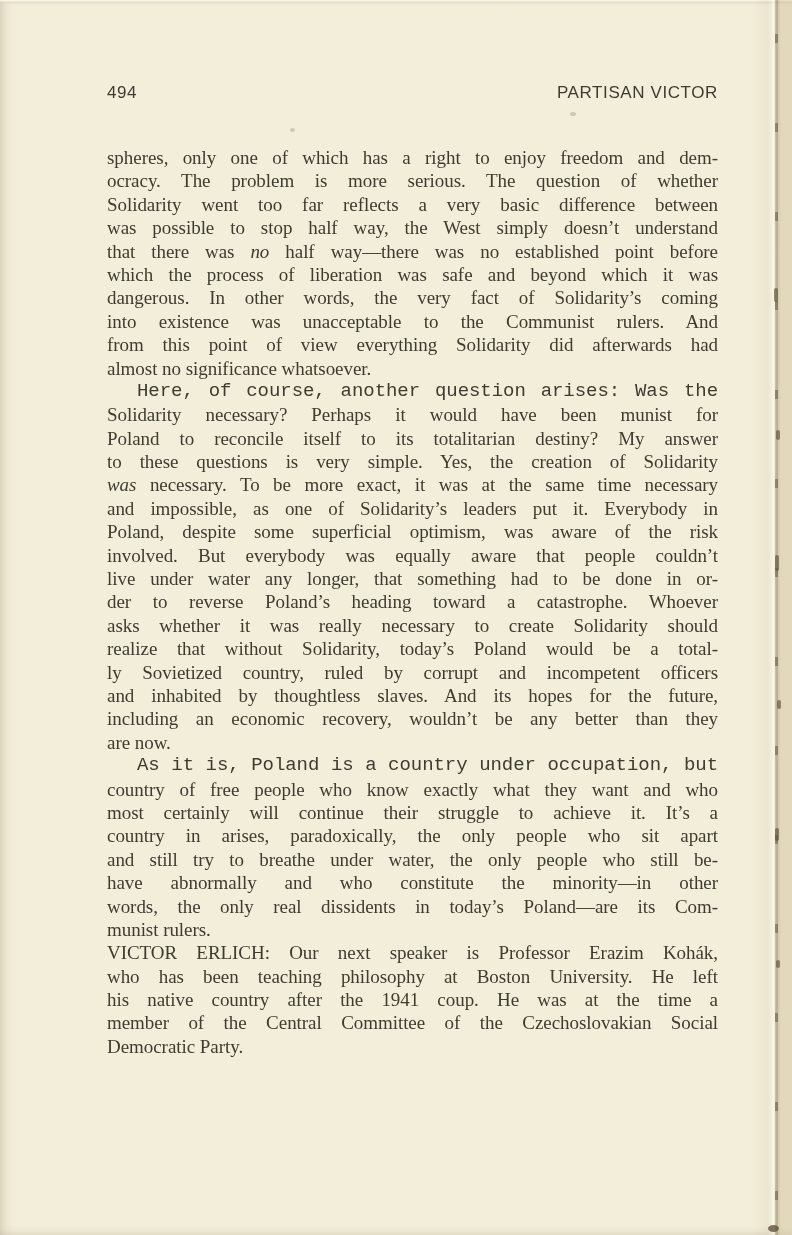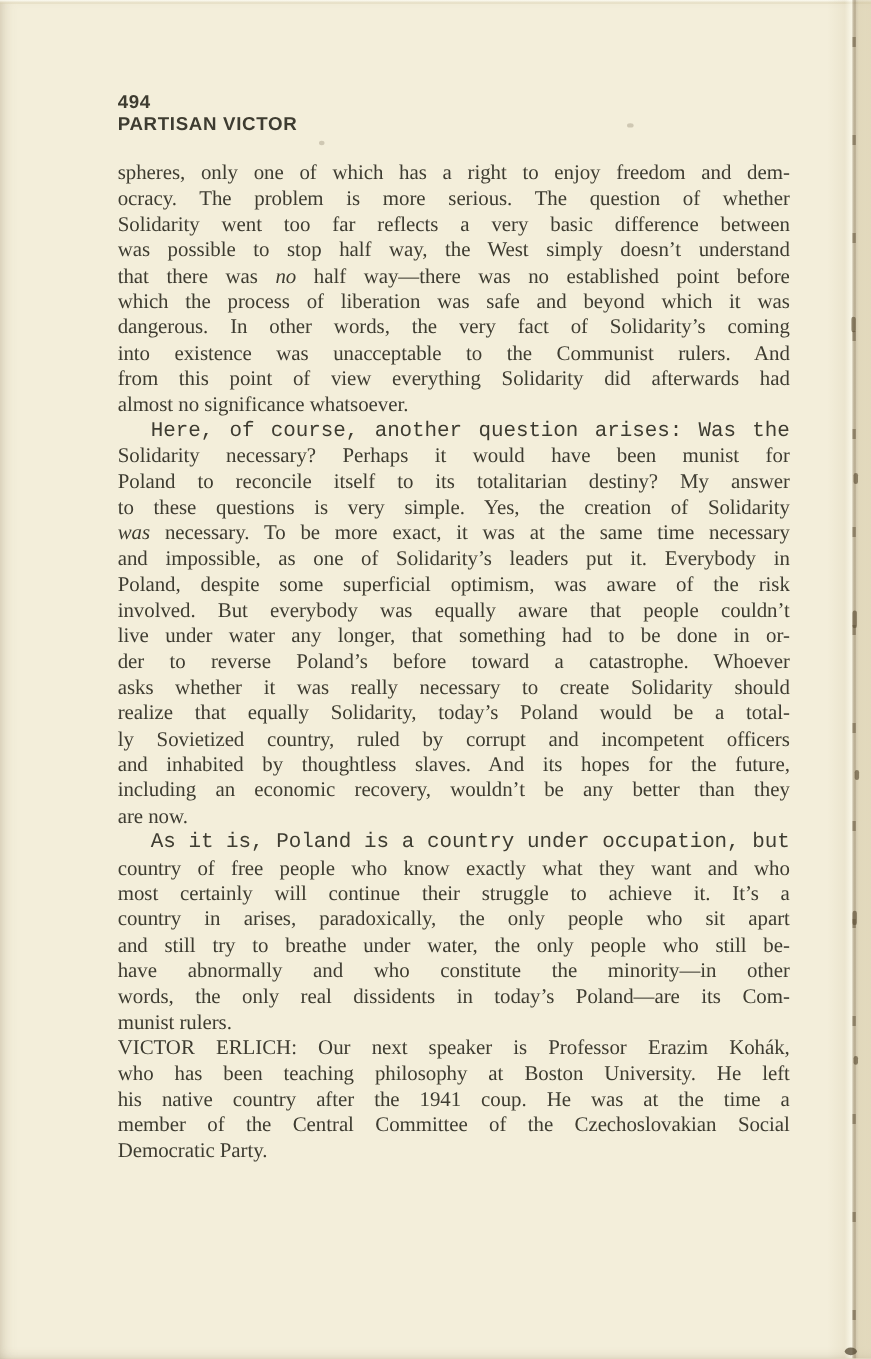--- a/index.html
+++ b/index.html
@@ -72,25 +72,24 @@
   }
 
   .page-header {
     position: absolute;
     top: 83px; left: 107px;
     width: 611px;
     display: flex;
     justify-content: space-between;
     align-items: flex-start;
     font-family: "Liberation Sans", sans-serif;
-    font-weight: bold;
+    font-weight: normal;
     font-size: 17px;
     letter-spacing: 0.6px;
     color: var(--ink, #3e3c31);
-    flex-direction: column;
   }
   .text-block {
     position: absolute;
     top: 146px; left: 107px;
     width: 611px;
     color: var(--ink, #3e3c31);
     font-size: 19px;
     letter-spacing: -0.05px;
   }
   .line {
@@ -137,23 +136,23 @@
       <div>
         <div class="line first">Here, of course, another question arises: Was the creation of</div>
         <div class="line">Solidarity necessary? Perhaps it would have been munist for</div>
         <div class="line">Poland to reconcile itself to its totalitarian destiny? My answer</div>
         <div class="line">to these questions is very simple. Yes, the creation of Solidarity</div>
         <div class="line"><i>was</i> necessary. To be more exact, it was at the same time necessary</div>
         <div class="line">and impossible, as one of Solidarity’s leaders put it. Everybody in</div>
         <div class="line">Poland, despite some superficial optimism, was aware of the risk</div>
         <div class="line">involved. But everybody was equally aware that people couldn’t</div>
         <div class="line">live under water any longer, that something had to be done in or-</div>
-        <div class="line">der to reverse Poland’s before toward a catastrophe. Whoever</div>
+        <div class="line">der to reverse Poland’s heading toward a catastrophe. Whoever</div>
         <div class="line">asks whether it was really necessary to create Solidarity should</div>
-        <div class="line">realize that equally Solidarity, today’s Poland would be a total-</div>
+        <div class="line">realize that without Solidarity, today’s Poland would be a total-</div>
         <div class="line">ly Sovietized country, ruled by corrupt and incompetent officers</div>
         <div class="line">and inhabited by thoughtless slaves. And its hopes for the future,</div>
         <div class="line">including an economic recovery, wouldn’t be any better than they</div>
         <div class="line last">are now.</div>
       </div>
       <div>
         <div class="line first">As it is, Poland is a country under occupation, but it’s a</div>
         <div class="line">country of free people who know exactly what they want and who</div>
         <div class="line">most certainly will continue their struggle to achieve it. It’s a</div>
         <div class="line">country in arises, paradoxically, the only people who sit apart</div>

